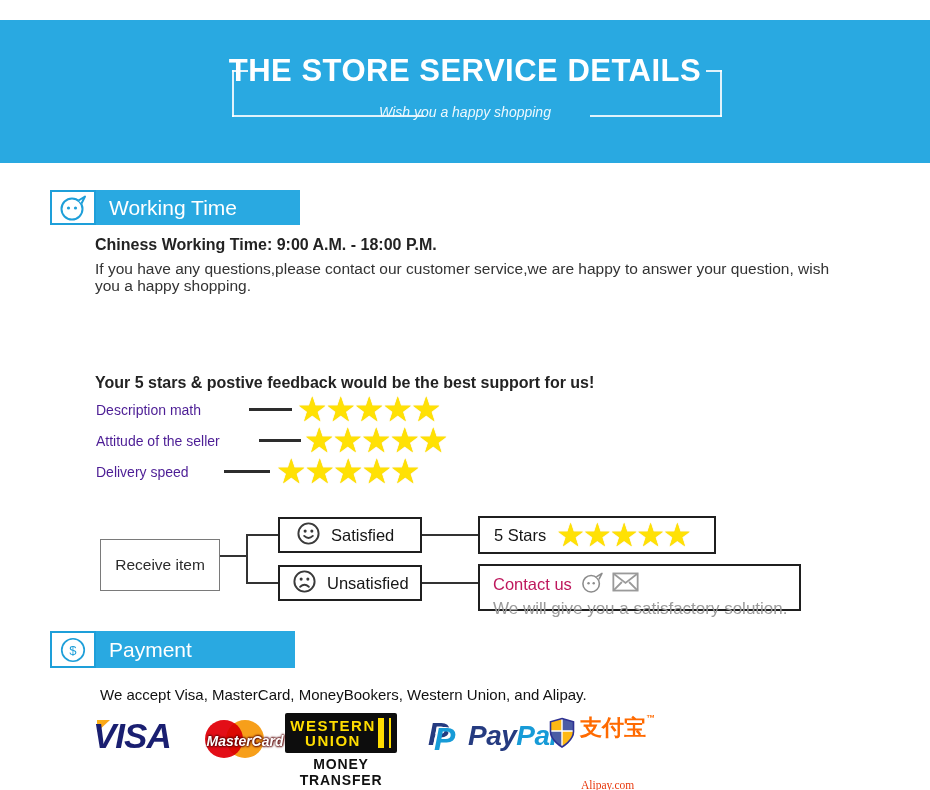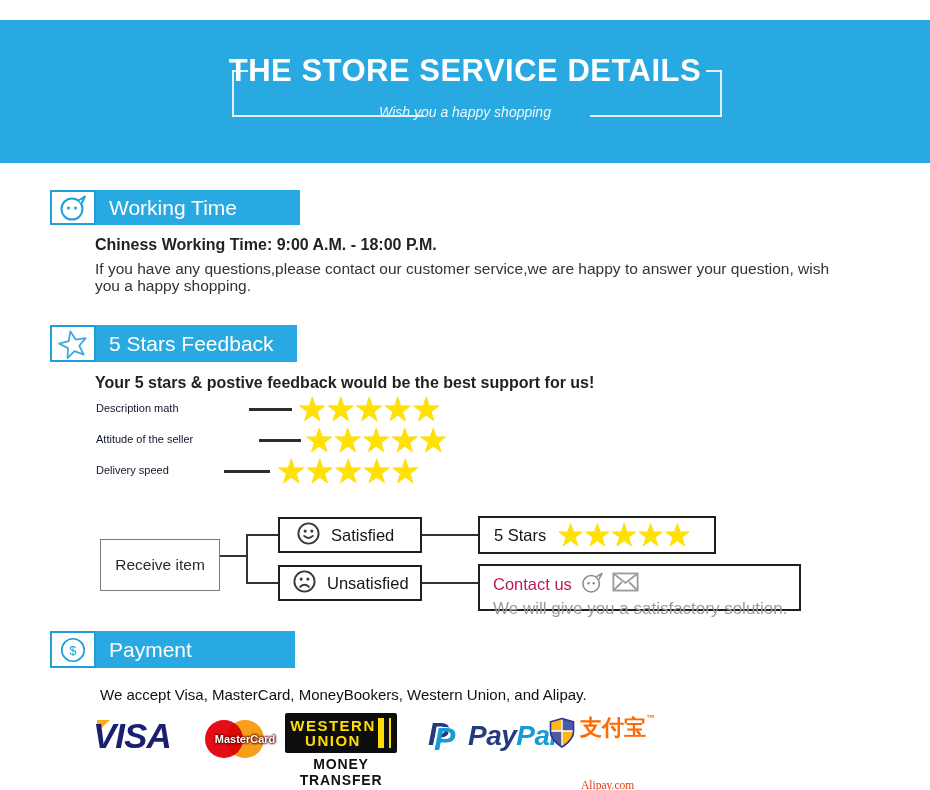--- a/index.html
+++ b/index.html
@@ -28,21 +28,21 @@
   #hdr-working{left:50px;top:190px;width:250px;height:35px;}
   #hdr-feedback{left:50px;top:325px;width:247px;height:37px;}
   #hdr-payment{left:50px;top:631px;width:245px;height:37px;}
 
   
   .wt-schedule{position:absolute;left:95px;top:236px;font-size:16px;font-weight:bold;color:#232323;}
   .wt-note{position:absolute;left:95px;top:260px;width:745px;font-size:15.5px;color:#333333;line-height:17px;}
 
   
   .fb-headline{position:absolute;left:95px;top:374px;font-size:16px;font-weight:bold;color:#232323;}
-  .fb-label{position:absolute;color:#0f172a;font-size:11px;}
+  .fb-label{position:absolute;color:#4c1d95;font-size:14px;}
   .dash{position:absolute;height:2.5px;background:#2d2d2d;}
   .stars{position:absolute;color:#FFE104;font-size:34px;line-height:34px;letter-spacing:-2px;
          text-shadow:0 0 1px #f0c400;}
   #fb-l1{left:96px;top:402px;} #fb-d1{left:249px;top:408px;width:43px;} #fb-s1{left:297px;top:392px;}
   #fb-l2{left:96px;top:433px;} #fb-d2{left:259px;top:439px;width:42px;} #fb-s2{left:304px;top:423px;}
   #fb-l3{left:96px;top:464px;} #fb-d3{left:224px;top:470px;width:46px;} #fb-s3{left:276px;top:454px;}
 
   
   .flow-box{position:absolute;border:2px solid #1f1f1f;background:#fff;box-sizing:border-box;
             display:flex;align-items:center;color:#161616;}
@@ -70,22 +70,22 @@
   .logo-visa{position:absolute;left:93px;top:716px;width:100px;height:42px;}
   .visa-flick{position:absolute;left:4px;top:4px;width:13px;height:12px;
               background:linear-gradient(135deg,#FDB515,#F7941E);clip-path:polygon(0 0,100% 0,0 100%);}
   .visa-text{position:absolute;left:0;top:0;font-style:italic;font-weight:bold;font-size:35px;
              color:#1A1F71;letter-spacing:-1px;}
 
   .logo-mc{position:absolute;left:205px;top:716px;width:60px;height:46px;}
   .mc-c1{position:absolute;left:0;top:4px;width:38px;height:38px;border-radius:50%;background:#E30E17;
          mix-blend-mode:multiply;z-index:2;}
   .mc-c2{position:absolute;left:21px;top:4px;width:38px;height:38px;border-radius:50%;background:#F79F1A;z-index:1;}
-  .mc-text{position:absolute;left:-2px;top:17px;width:84px;text-align:center;color:#ffffff;font-size:11px;
-           font-weight:bold;z-index:3;
+  .mc-text{position:absolute;left:-2px;top:17px;width:84px;text-align:center;color:#ffffff;font-size:14px;
+           font-style:italic;font-weight:bold;z-index:3;
            text-shadow:0 1px 2px rgba(90,0,0,.95),0 -1px 2px rgba(90,0,0,.95),1px 0 2px rgba(90,0,0,.95);}
 
   .logo-wu{position:absolute;left:285px;top:713px;width:112px;}
   .wu-box{position:relative;width:112px;height:40px;background:#0d0d0d;border-radius:2px;
           display:flex;flex-direction:column;justify-content:center;padding-left:5px;box-sizing:border-box;}
   .wu-line{width:86px;text-align:center;color:#FFDD00;font-weight:800;font-size:15px;line-height:15px;
            letter-spacing:1.5px;}
   .wu-bar1{position:absolute;right:13px;top:5px;bottom:5px;width:6px;background:#FFDD00;}
   .wu-bar2{position:absolute;right:6px;top:5px;bottom:5px;width:2.5px;background:#FFDD00;}
   .wu-sub{margin-top:3px;width:112px;text-align:center;font-size:14px;font-weight:bold;color:#111;
@@ -128,28 +128,20 @@
         <path d="M20.5 7.5 L27 3.5 L23.5 10.5" fill="#fff" stroke="#1E9FD9" stroke-width="2" stroke-linejoin="round"></path>
         <circle cx="10.5" cy="15" r="1.6" fill="#1E9FD9"></circle>
         <circle cx="17.5" cy="15" r="1.6" fill="#1E9FD9"></circle>
       </svg>
     </div>
     <div class="header-label">Working Time</div>
   </div>
   <div class="wt-schedule">Chiness Working Time:  9:00 A.M. - 18:00 P.M.</div>
   <div class="wt-note">If you have any questions,please contact our customer service,we are happy to answer your question, wish you a happy shopping.</div>
 
-  <div class="section-header" id="hdr-feedback">
-    <div class="icon-box">
-      <svg width="32" height="32" viewBox="0 0 32 32">
-        <path d="M16 3 L19.6 12.2 L29.5 12.8 L21.8 19 L24.3 28.6 L16 23.2 L7.7 28.6 L10.2 19 L2.5 12.8 L12.4 12.2 Z" fill="#ffffff" stroke="#3FA9E0" stroke-width="1.8" stroke-linejoin="round" transform="rotate(-12 16 16)"></path>
-      </svg>
-    </div>
-    <div class="header-label">5 Stars Feedback</div>
-  </div>
   <div class="fb-headline">Your 5 stars &amp; postive feedback would be the best support for us!</div>
 
   <div class="fb-label" id="fb-l1">Description math</div>
   <div class="dash" id="fb-d1"></div>
   <div class="stars" id="fb-s1">★★★★★</div>
 
   <div class="fb-label" id="fb-l2">Attitude of the seller</div>
   <div class="dash" id="fb-d2"></div>
   <div class="stars" id="fb-s2">★★★★★</div>
 

